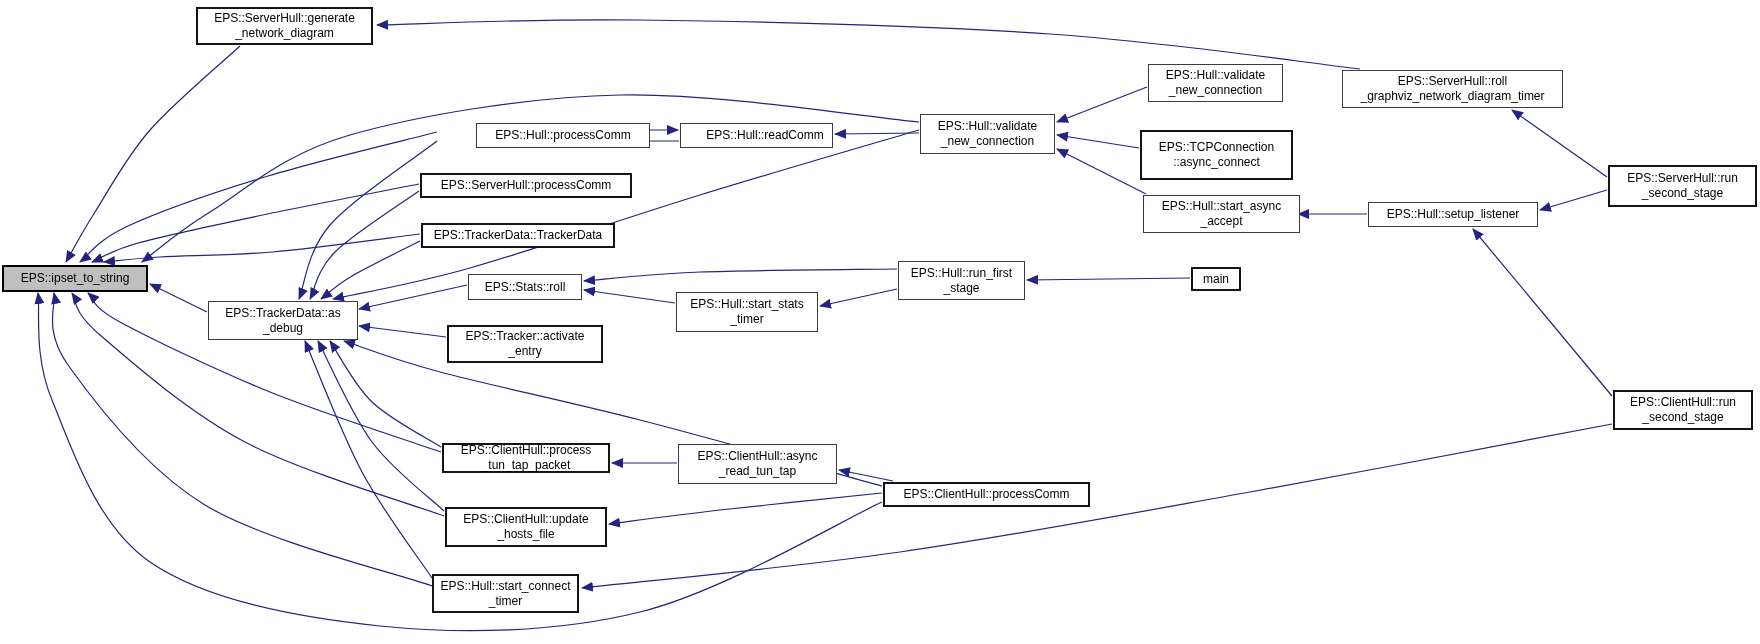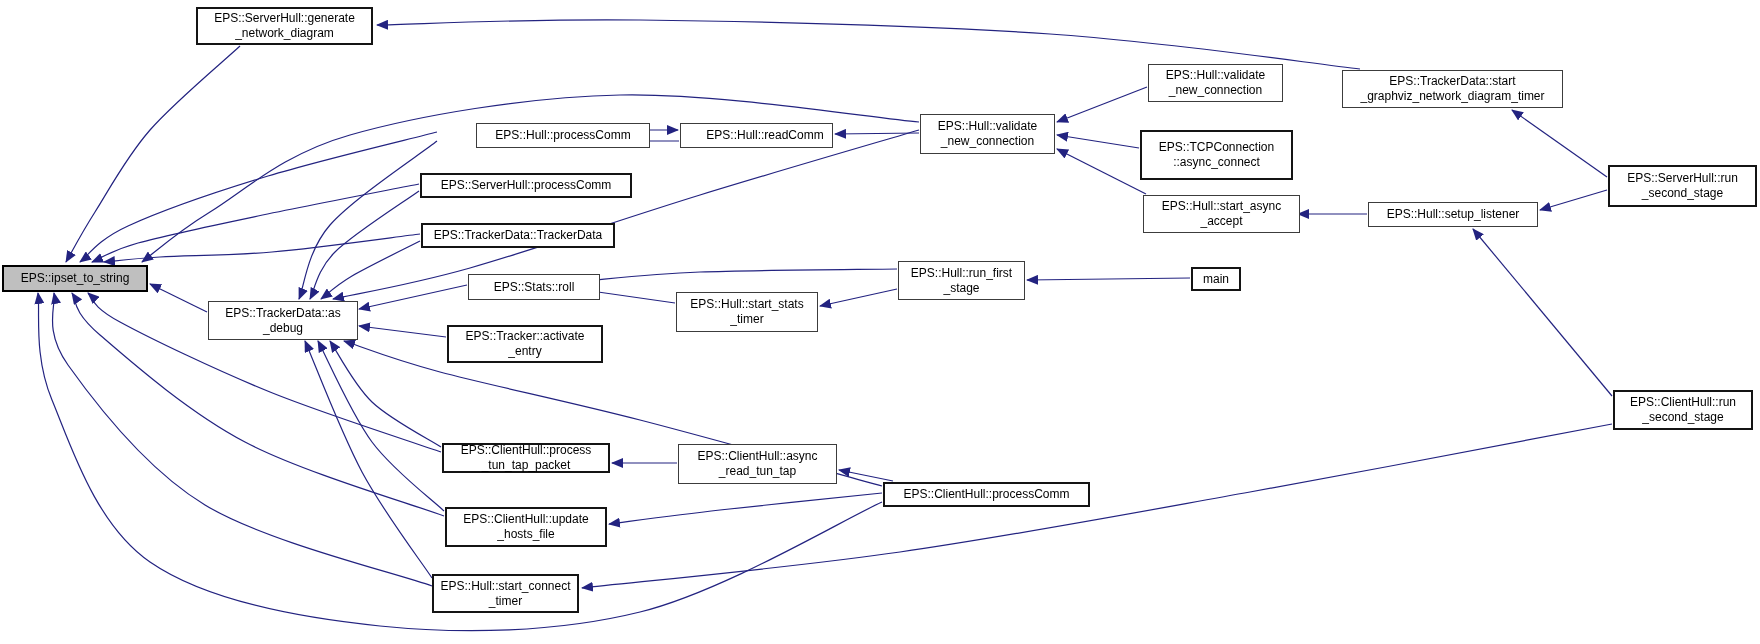--- a/index.html
+++ b/index.html
@@ -93,21 +93,21 @@
     </div>
     <div class="node" style="left: 438px; top: 123px; width: 174px; height: 25px; margin-left: 38px;">
       <span>EPS::Hull::processComm</span>
     </div>
     <div class="node bold" style="left: 420px; top: 173px; width: 212px; height: 25px;">
       <span>EPS::ServerHull::processComm</span>
     </div>
     <div class="node bold" style="left: 421px; top: 223px; width: 194px; height: 25px;">
       <span>EPS::TrackerData::TrackerData</span>
     </div>
-    <div class="node" style="left: 468px; top: 274px; width: 132px; height: 26px;">
+    <div class="node" style="left: 468px; top: 274px; width: 114px; height: 26px;">
       <span>EPS::Stats::roll</span>
     </div>
     <div class="node bold" style="left: 447px; top: 325px; width: 156px; height: 38px;">
       <span>EPS::Tracker::activate</span>
       <span>_entry</span>
     </div>
     <div class="node" style="left: 680px; top: 123px; width: 153px; height: 25px; padding-left: 17px;">
       <span>EPS::Hull::readComm</span>
     </div>
     <div class="node" style="left: 676px; top: 292px; width: 142px; height: 40px;">
@@ -131,21 +131,21 @@
     </div>
     <div class="node bold" style="left: 1140px; top: 130px; width: 153px; height: 50px;">
       <span>EPS::TCPConnection</span>
       <span>::async_connect</span>
     </div>
     <div class="node" style="left: 1143px; top: 195px; width: 157px; height: 38px;">
       <span>EPS::Hull::start_async</span>
       <span>_accept</span>
     </div>
     <div class="node" style="left: 1342px; top: 70px; width: 221px; height: 38px;">
-      <span>EPS::TrackerData::start</span>
+      <span>EPS::ServerHull::roll</span>
       <span>_graphviz_network_diagram_timer</span>
     </div>
     <div class="node" style="left: 1368px; top: 202px; width: 170px; height: 25px;">
       <span>EPS::Hull::setup_listener</span>
     </div>
     <div class="node bold" style="left: 1608px; top: 165px; width: 149px; height: 42px;">
       <span>EPS::ServerHull::run</span>
       <span>_second_stage</span>
     </div>
     <div class="node bold" style="left: 1613px; top: 390px; width: 140px; height: 40px;">

